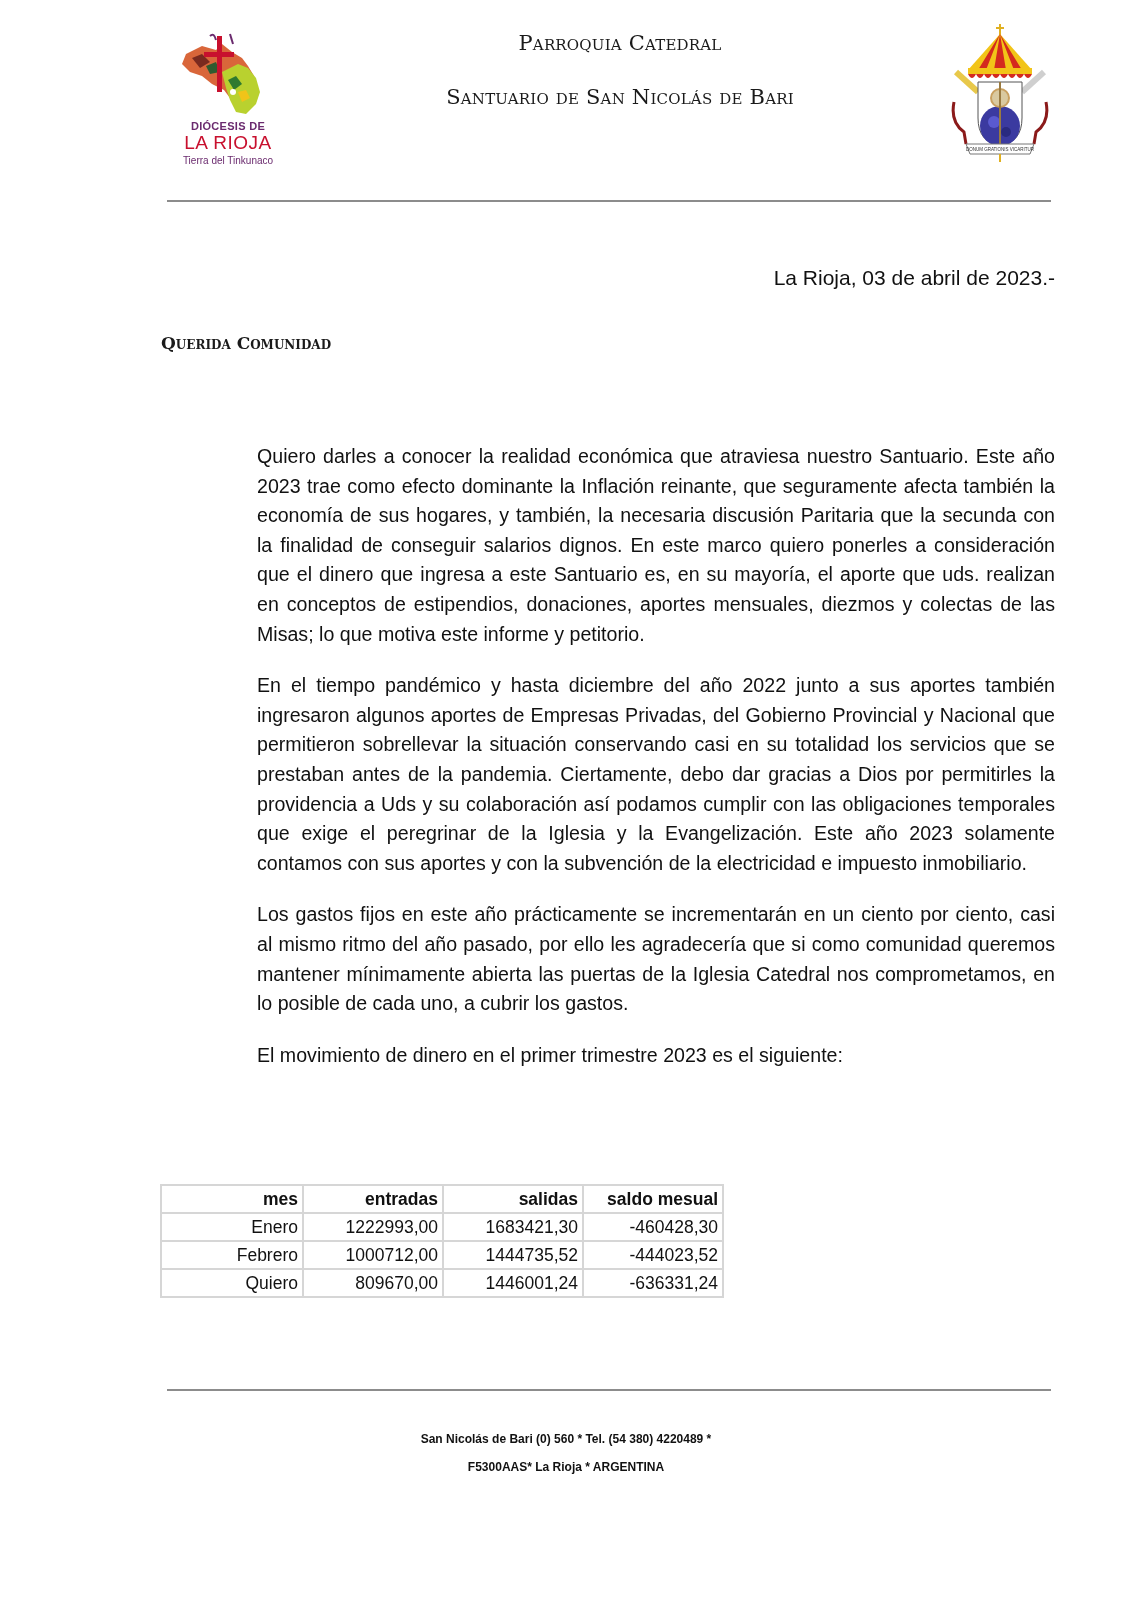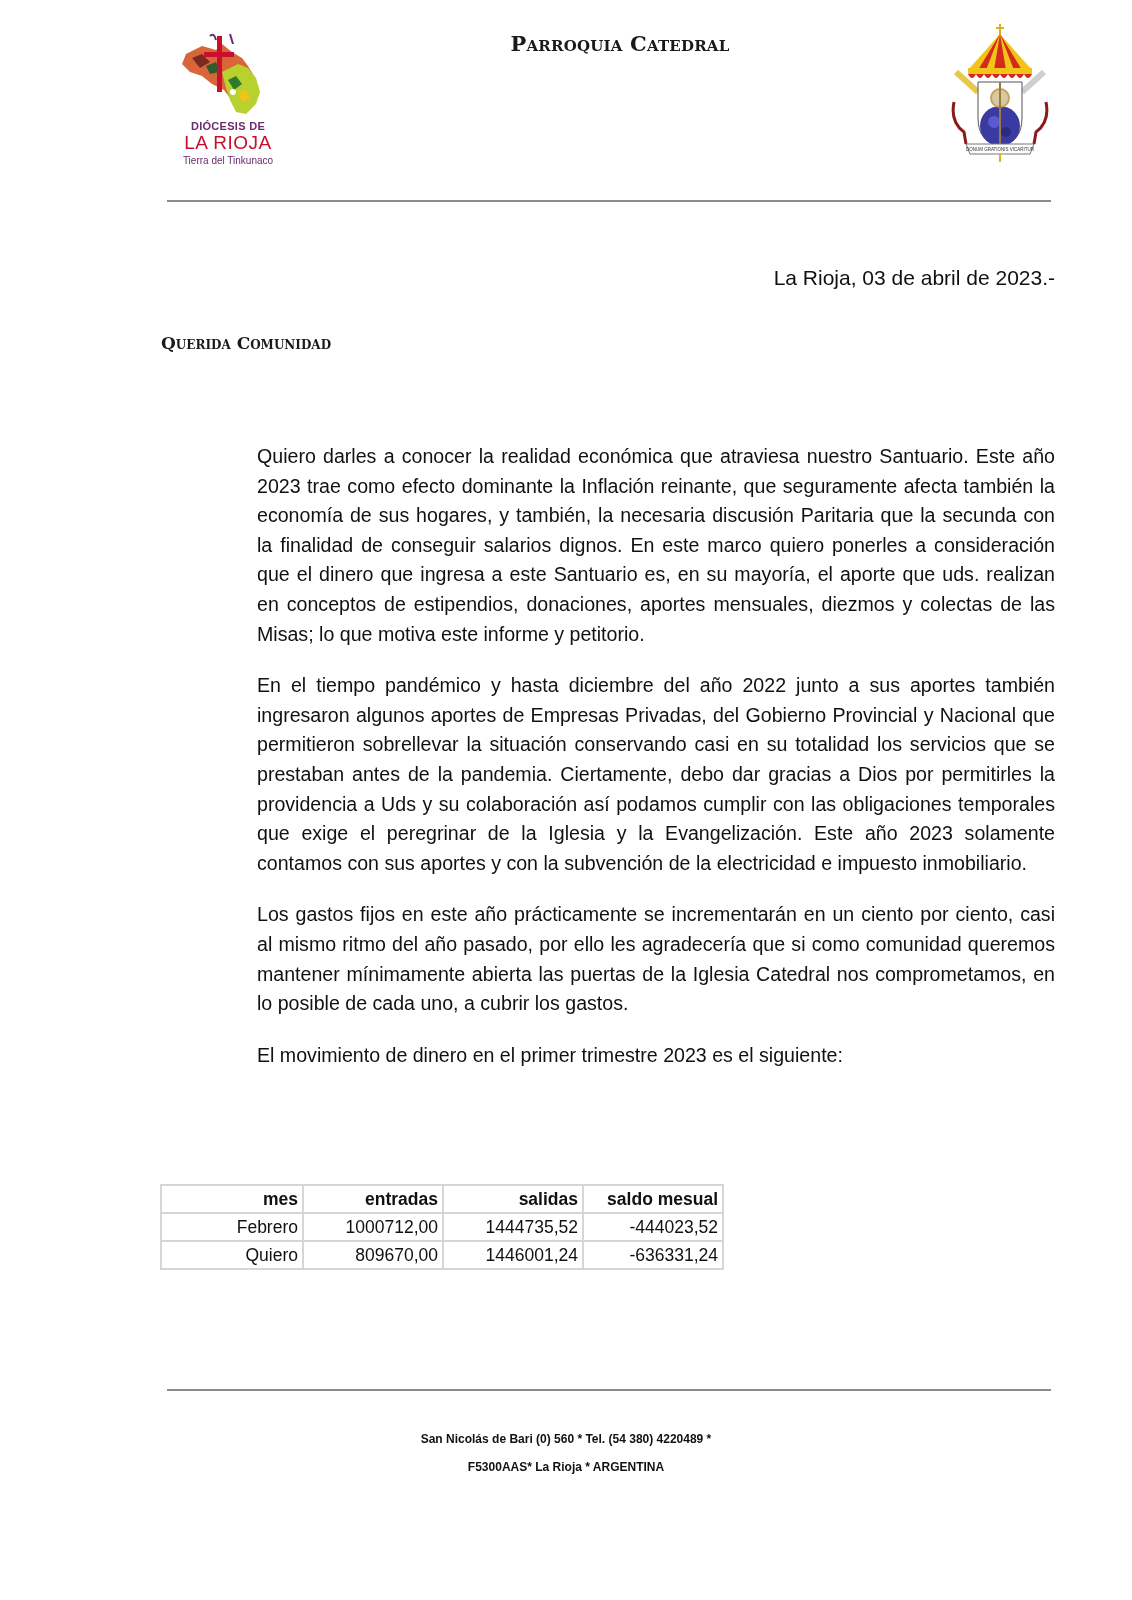--- a/index.html
+++ b/index.html
@@ -58,21 +58,21 @@
       position: absolute;
       left: 950px; top: 22px;
       width: 100px; height: 140px;
     }
     .header-titles {
       position: absolute;
       left: 380px; top: 30px;
       width: 480px;
       text-align: center;
       font-family: "DejaVu Serif", serif;
-      font-weight: bold;
+      font-weight: normal;
       font-variant: small-caps;
       color: #1a1a1a;
     }
     .header-titles .t {
       font-size: 21px;
       line-height: 27px;
       margin: 0 0 27px 0;
       letter-spacing: 0.2px;
     }
     .rule {
@@ -168,20 +168,21 @@
       <path d="M58 2 l3 10" stroke="#6a2a6e" stroke-width="2"></path>
       <circle cx="61" cy="60" r="3" fill="#ffffff"></circle>
     </svg>
     <div class="diocesis">DIÓCESIS DE</div>
     <div class="rioja">LA RIOJA</div>
     <div class="tierra">Tierra del Tinkunaco</div>
   </div>
 
   <div class="header-titles">
     <div class="t">Parroquia Catedral</div>
+    <div class="t">Santuario de San Nicolás de Bari</div>
   </div>
 
   <div class="logo-right">
     <svg width="100" height="140" viewBox="0 0 100 140">
       <line x1="50" y1="2" x2="50" y2="14" stroke="#e0b020" stroke-width="2"></line>
       <line x1="46" y1="6" x2="54" y2="6" stroke="#e0b020" stroke-width="2"></line>
       <path d="M50 12 L18 48 L82 48 Z" fill="#f2c418"></path>
       <path d="M50 12 L28 48 L36 48 Z M50 12 L44 48 L56 48 Z M50 12 L64 48 L72 48 Z" fill="#d42a1e"></path>
       <rect x="18" y="46" width="64" height="6" fill="#f2c418"></rect>
       <path d="M18 52 q4 8 8 0 q4 8 8 0 q4 8 8 0 q4 8 8 0 q4 8 8 0 q4 8 8 0 q4 8 8 0 q4 8 8 0" fill="#d42a1e"></path>
@@ -218,20 +219,26 @@
   <thead>
     <tr>
       <th class="c0">mes</th>
       <th class="c1">entradas</th>
       <th class="c2">salidas</th>
       <th class="c3">saldo mesual</th>
     </tr>
   </thead>
   <tbody>
     <tr>
+      <td>Enero</td>
+      <td>1222993,00</td>
+      <td>1683421,30</td>
+      <td>-460428,30</td>
+    </tr>
+    <tr>
       <td>Febrero</td>
       <td>1000712,00</td>
       <td>1444735,52</td>
       <td>-444023,52</td>
     </tr>
     <tr>
       <td>Quiero</td>
       <td>809670,00</td>
       <td>1446001,24</td>
       <td>-636331,24</td>

